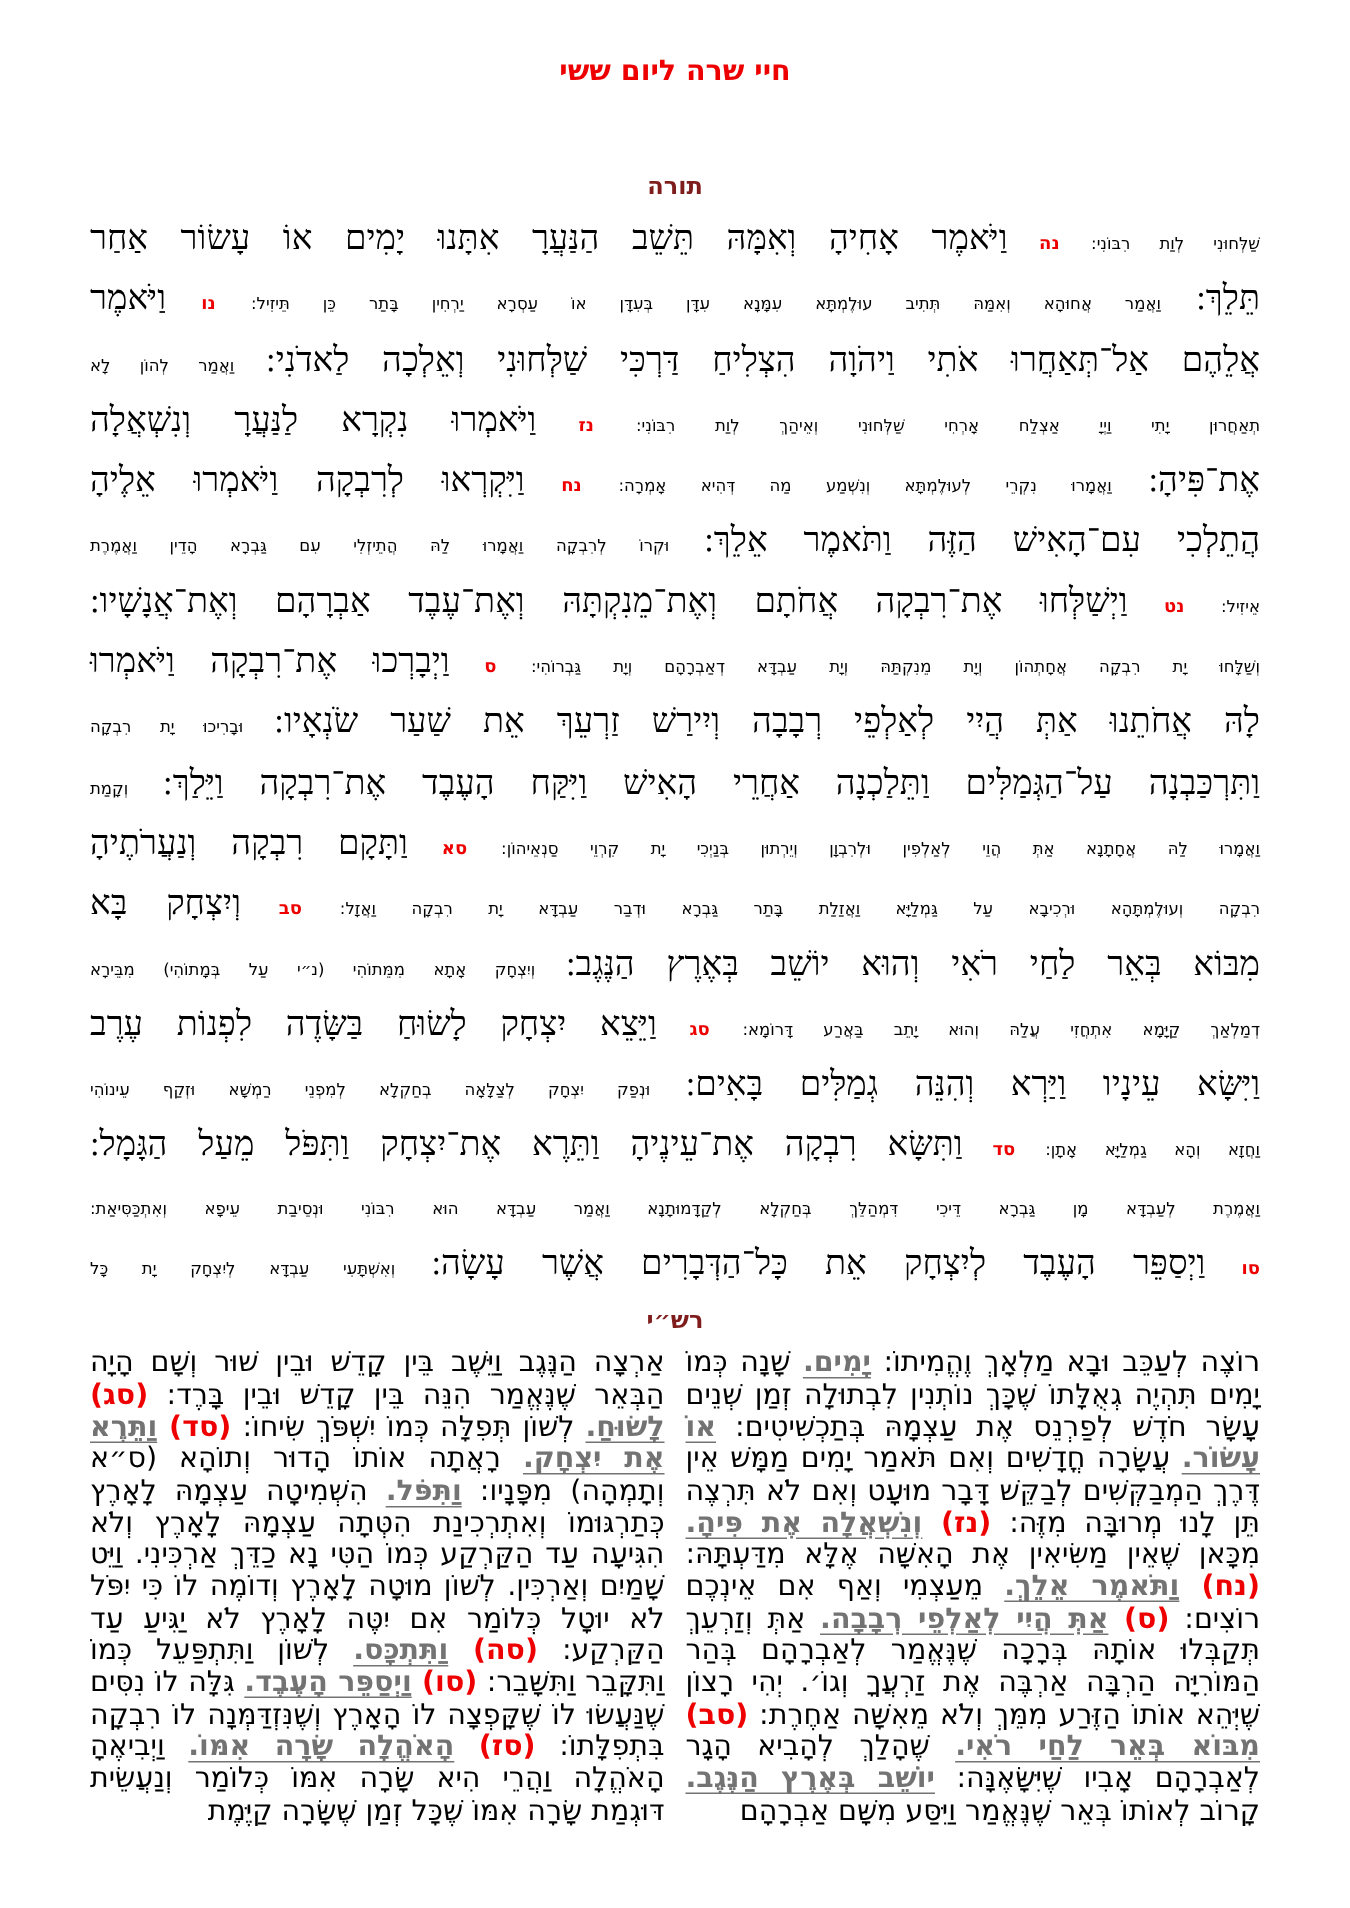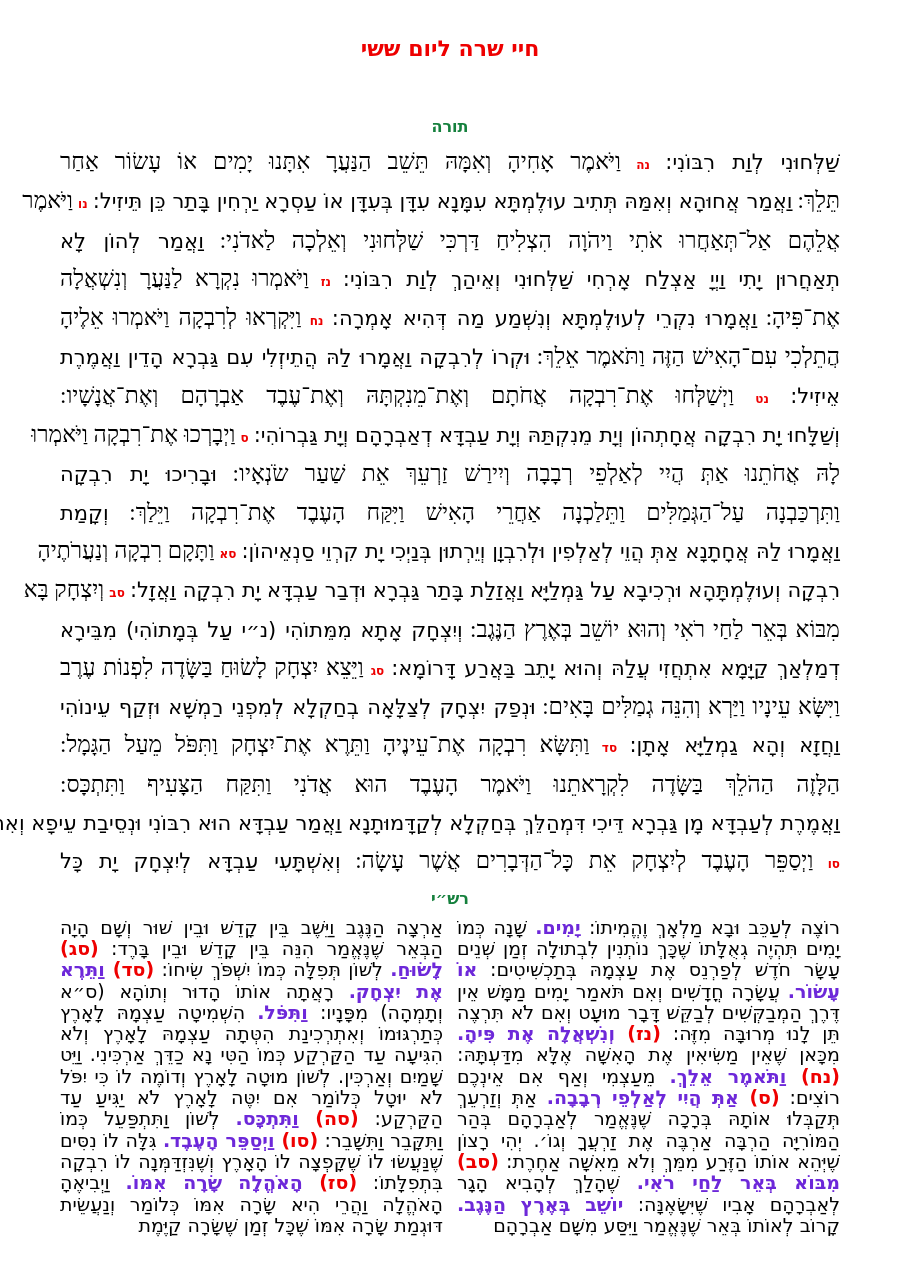--- a/index.html
+++ b/index.html
@@ -1,35 +1,35 @@
 <!DOCTYPE html>
 <html dir="rtl" lang="he"><head>
 <meta charset="utf-8">
 <style>
   html,body{margin:0;padding:0;background:#ffffff;}
   body{width:900px;height:1272px;overflow:hidden;font-family:"DejaVu Sans",sans-serif;color:#000;}
   .page{padding:26px 60px 0 60px;}
-  .main-title{text-align:center;color:#ee0000;font-size:22px;font-weight:bold;margin:10px 0 0 0;}
-  .section-head{text-align:center;color:#15803d;font-size:16px;font-weight:bold;}
+  .main-title{text-align:center;color:#ee0000;font-size:19px;font-weight:bold;margin:10px 0 0 0;}
+  .section-head{text-align:center;color:#7f1d1d;font-size:16px;font-weight:bold;}
   .torah-head{margin:56px 0 8px 0;}
   .rashi-head{margin:6px 0 9px 0;}
   .torah-block{width:100%;}
   .tline{
     line-height:36.3px;
     text-align:justify;
     text-align-last:justify;
     white-space:nowrap;
   }
   .vs{font-size:23px;font-family:Liberation Serif, serif;}
-  .tg{font-size:21px;}
+  .tg{font-size:11px;}
   .vn{font-size:12px;font-weight:bold;color:#ee0000;}
   .cols{display:flex;gap:14px;direction:rtl;}
   .col{flex:1 1 0;min-width:0;text-align:justify;font-size:19px;line-height:21.3px;}
   .tx{color:#000;}
-  .lm{color:#6d28d9;font-weight:bold;text-underline-offset:4px;}
+  .lm{color:#737373;font-weight:bold;text-decoration:underline;text-underline-offset:4px;}
   .rn{color:#ee0000;font-weight:bold;}
 </style>
 </head>
 <body>
 
 <div class="page">
   <div class="main-title">חיי שרה ליום ששי</div>
 
   <div class="section-head torah-head">תורה</div>
 
@@ -43,21 +43,20 @@
       <div class="tline"><span class="tg">אֵיזִיל:</span> <span class="vn">נט</span> <span class="vs">וַיְשַׁלְּחוּ אֶת־רִבְקָה אֲחֹתָם וְאֶת־מֵנִקְתָּהּ וְאֶת־עֶבֶד אַבְרָהָם וְאֶת־אֲנָשָׁיו:</span></div>
       <div class="tline"><span class="tg">וְשַׁלָּחוּ יָת רִבְקָה אֲחָתְהוֹן וְיָת מֵנִקְתַּהּ וְיָת עַבְדָּא דְאַבְרָהָם וְיָת גַּבְרוֹהִי:</span> <span class="vn">ס</span> <span class="vs">וַיְבָרְכוּ אֶת־רִבְקָה וַיֹּאמְרוּ</span></div>
       <div class="tline"><span class="vs">לָהּ אֲחֹתֵנוּ אַתְּ הֲיִי לְאַלְפֵי רְבָבָה וְיִירַשׁ זַרְעֵךְ אֵת שַׁעַר שֹׂנְאָיו:</span> <span class="tg">וּבָרִיכוּ יָת רִבְקָה</span></div>
       <div class="tline"><span class="vs">וַתִּרְכַּבְנָה עַל־הַגְּמַלִּים וַתֵּלַכְנָה אַחֲרֵי הָאִישׁ וַיִּקַּח הָעֶבֶד אֶת־רִבְקָה וַיֵּלַךְ:</span> <span class="tg">וְקָמַת</span></div>
       <div class="tline"><span class="tg">וַאֲמָרוּ לַהּ אֲחָתָנָא אַתְּ הֲוֵי לְאַלְפִין וּלְרִבְוָן וְיֵרְתוּן בְּנַיְכִי יָת קִרְוֵי סַנְאֵיהוֹן:</span> <span class="vn">סא</span> <span class="vs">וַתָּקָם רִבְקָה וְנַעֲרֹתֶיהָ</span></div>
       <div class="tline"><span class="tg">רִבְקָה וְעוּלֶמְתָּהָא וּרְכִיבָא עַל גַּמְלַיָּא וַאֲזַלַת בָּתַר גַּבְרָא וּדְבַר עַבְדָּא יָת רִבְקָה וַאֲזָל:</span> <span class="vn">סב</span> <span class="vs">וְיִצְחָק בָּא</span></div>
       <div class="tline"><span class="vs">מִבּוֹא בְּאֵר לַחַי רֹאִי וְהוּא יוֹשֵׁב בְּאֶרֶץ הַנֶּגֶב:</span> <span class="tg">וְיִצְחָק אָתָא מִמֵּתוֹהִי (נ״י עַל בְּמָתוֹהִי) מִבֵּירָא</span></div>
       <div class="tline"><span class="tg">דְמַלְאַךְ קַיָּמָא אִתְחֲזִי עֲלַהּ וְהוּא יָתֵב בַּאֲרַע דָּרוֹמָא:</span> <span class="vn">סג</span> <span class="vs">וַיֵּצֵא יִצְחָק לָשׂוּחַ בַּשָּׂדֶה לִפְנוֹת עֶרֶב</span></div>
       <div class="tline"><span class="vs">וַיִּשָּׂא עֵינָיו וַיַּרְא וְהִנֵּה גְמַלִּים בָּאִים:</span> <span class="tg">וּנְפַק יִצְחָק לְצַלָּאָה בְחַקְלָא לְמִפְנֵי רַמְשָׁא וּזְקַף עֵינוֹהִי</span></div>
       <div class="tline"><span class="tg">וַחֲזָא וְהָא גַמְלַיָּא אָתָן:</span> <span class="vn">סד</span> <span class="vs">וַתִּשָּׂא רִבְקָה אֶת־עֵינֶיהָ וַתֵּרֶא אֶת־יִצְחָק וַתִּפֹּל מֵעַל הַגָּמָל:</span></div>
-      <div class="tline"><span class="vs">הַלָּזֶה הַהֹלֵךְ בַּשָּׂדֶה לִקְרָאתֵנוּ וַיֹּאמֶר הָעֶבֶד הוּא אֲדֹנִי וַתִּקַּח הַצָּעִיף וַתִּתְכָּס:</span></div>
       <div class="tline"><span class="tg">וַאֲמֶרֶת לְעַבְדָּא מָן גַּבְרָא דֵּיכִי דִּמְהַלֵּךְ בְּחַקְלָא לְקַדָּמוּתָנָא וַאֲמַר עַבְדָּא הוּא רִבּוֹנִי וּנְסֵיבַת עֵיפָא וְאִתְכַּסִּיאַת:</span></div>
       <div class="tline"><span class="vn">סו</span> <span class="vs">וַיְסַפֵּר הָעֶבֶד לְיִצְחָק אֵת כָּל־הַדְּבָרִים אֲשֶׁר עָשָׂה:</span> <span class="tg">וְאִשְׁתָּעִי עַבְדָּא לְיִצְחָק יָת כָּל</span></div>
     </div>
 
   <div class="section-head rashi-head">רש״י</div>
 
   <div class="cols">
     <div class="col"><span class="tx">רוֹצֶה לְעַכֵּב וּבָא מַלְאָךְ וֶהֱמִיתוֹ: </span><span class="lm">יָמִים.</span><span class="tx"> שָׁנָה כְּמוֹ יָמִים תִּהְיֶה גְאֻלָּתוֹ שֶׁכָּךְ נוֹתְנִין לִבְתוּלָה זְמַן שְׁנֵים עָשָׂר חֹדֶשׁ לְפַרְנֵס אֶת עַצְמָהּ בְּתַכְשִׁיטִים: </span><span class="lm">אוֹ עָשׂוֹר.</span><span class="tx"> עֲשָׂרָה חֳדָשִׁים וְאִם תֹּאמַר יָמִים מַמָּשׁ אֵין דֶּרֶךְ הַמְבַקְּשִׁים לְבַקֵּשׁ דָּבָר מוּעָט וְאִם לֹא תִּרְצֶה תֵּן לָנוּ מְרוּבָּה מִזֶּה: </span><span class="rn">(נז) </span><span class="lm">וְנִשְׁאֲלָה אֶת פִּיהָ.</span><span class="tx"> מִכָּאן שֶׁאֵין מַשִּׂיאִין אֶת הָאִשָּׁה אֶלָּא מִדַּעְתָּהּ: </span><span class="rn">(נח) </span><span class="lm">וַתֹּאמֶר אֵלֵךְ.</span><span class="tx"> מֵעַצְמִי וְאַף אִם אֵינְכֶם רוֹצִים: </span><span class="rn">(ס) </span><span class="lm">אַתְּ הֲיִי לְאַלְפֵי רְבָבָה.</span><span class="tx"> אַתְּ וְזַרְעֵךְ תְּקַבְּלוּ אוֹתָהּ בְּרָכָה שֶׁנֶּאֱמַר לְאַבְרָהָם בְּהַר הַמּוֹרִיָּה הַרְבָּה אַרְבֶּה אֶת זַרְעֲךָ וְגוֹ׳. יְהִי רָצוֹן שֶׁיְּהֵא אוֹתוֹ הַזֶּרַע מִמֵּךְ וְלֹא מֵאִשָּׁה אַחֶרֶת: </span><span class="rn">(סב) </span><span class="lm">מִבּוֹא בְּאֵר לַחַי רֹאִי.</span><span class="tx"> שֶׁהָלַךְ לְהָבִיא הָגָר לְאַבְרָהָם אָבִיו שֶׁיִּשָּׂאֶנָּה: </span><span class="lm">יוֹשֵׁב בְּאֶרֶץ הַנֶּגֶב.</span><span class="tx"> קָרוֹב לְאוֹתוֹ בְּאֵר שֶׁנֶּאֱמַר וַיִּסַּע מִשָּׁם אַבְרָהָם</span></div>
     <div class="col"><span class="tx">אַרְצָה הַנֶּגֶב וַיֵּשֶׁב בֵּין קָדֵשׁ וּבֵין שׁוּר וְשָׁם הָיָה הַבְּאֵר שֶׁנֶּאֱמַר הִנֵּה בֵּין קָדֵשׁ וּבֵין בָּרֶד: </span><span class="rn">(סג) </span><span class="lm">לָשׂוּחַ.</span><span class="tx"> לְשׁוֹן תְּפִלָּה כְּמוֹ יִשְׁפֹּךְ שִׂיחוֹ: </span><span class="rn">(סד) </span><span class="lm">וַתֵּרֶא אֶת יִצְחָק.</span><span class="tx"> רָאֲתָה אוֹתוֹ הָדוּר וְתוֹהָא (ס״א וְתָמְהָה) מִפָּנָיו: </span><span class="lm">וַתִּפֹּל.</span><span class="tx"> הִשְׁמִיטָה עַצְמָהּ לָאָרֶץ כְּתַרְגּוּמוֹ וְאִתְרְכִינַת הִטְּתָה עַצְמָהּ לָאָרֶץ וְלֹא הִגִּיעָה עַד הַקַּרְקַע כְּמוֹ הַטִּי נָא כַדֵּךְ אַרְכִּינִי. וַיֵּט שָׁמַיִם וְאַרְכִּין. לְשׁוֹן מוּטָה לָאָרֶץ וְדוֹמֶה לוֹ כִּי יִפֹּל לֹא יוּטָל כְּלוֹמַר אִם יִטֶּה לָאָרֶץ לֹא יַגִּיעַ עַד הַקַּרְקַע: </span><span class="rn">(סה) </span><span class="lm">וַתִּתְכָּס.</span><span class="tx"> לְשׁוֹן וַתִּתְפַּעֵל כְּמוֹ וַתִּקָּבֵר וַתִּשָּׁבֵר: </span><span class="rn">(סו) </span><span class="lm">וַיְסַפֵּר הָעֶבֶד.</span><span class="tx"> גִּלָּה לוֹ נִסִּים שֶׁנַּעֲשׂוּ לוֹ שֶׁקָּפְצָה לוֹ הָאָרֶץ וְשֶׁנִּזְדַּמְּנָה לוֹ רִבְקָה בִּתְפִלָּתוֹ: </span><span class="rn">(סז) </span><span class="lm">הָאֹהֱלָה שָׂרָה אִמּוֹ.</span><span class="tx"> וַיְבִיאֶהָ הָאֹהֱלָה וַהֲרֵי הִיא שָׂרָה אִמּוֹ כְּלוֹמַר וְנַעֲשֵׂית דּוּגְמַת שָׂרָה אִמּוֹ שֶׁכָּל זְמַן שֶׁשָּׂרָה קַיֶּמֶת</span></div>
   </div>

